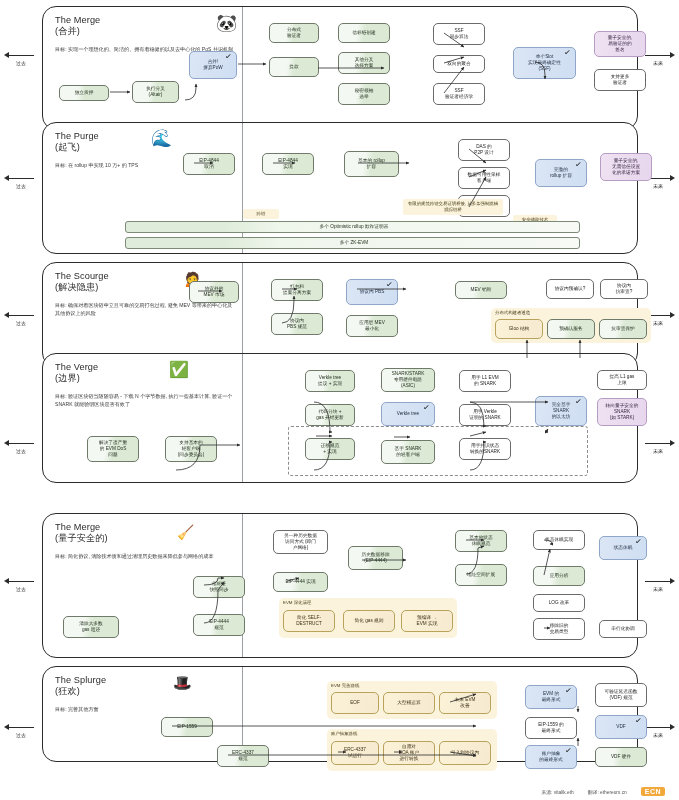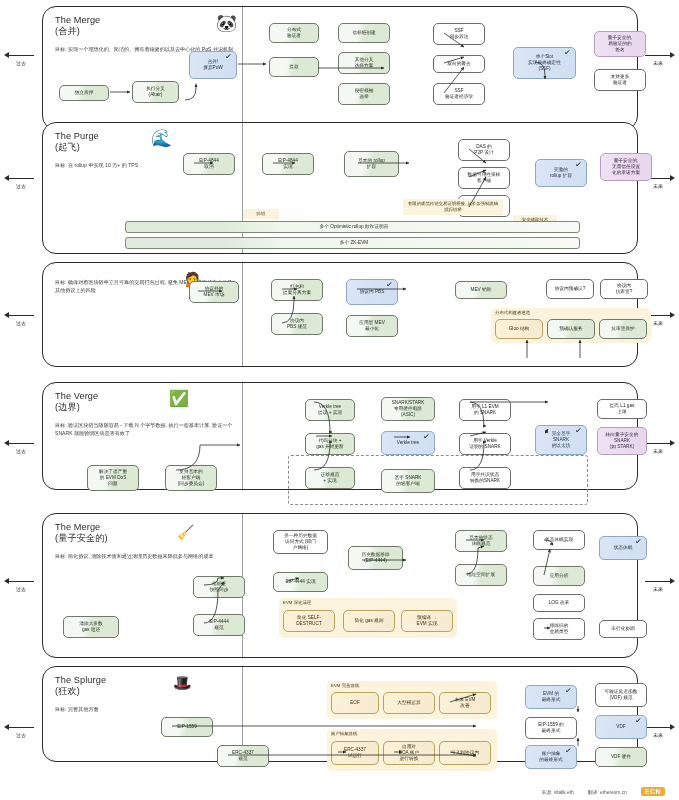--- a/index.html
+++ b/index.html
@@ -283,20 +283,24 @@
       <span>多个 Optimistic rollup 欺诈证明器</span>
     </div>
     <div class="node bar" style="left:82px; top:114px; width:455px; height:12px;">
       <span>多个 ZK-EVM</span>
     </div>
   </section>
 
   <section class="section" style="top:262px; height:105px;">
     <div class="divider" style="left:199px;"></div>
     <div class="hdr">
+      <div class="title">
+        <span>The Scourge</span><br>
+        <span>(解决隐患)</span>
+      </div>
       <div class="goal">目标: 确保对着区块链中立且可靠的交易打包过程, 避免 MEV 等带来的中心化及其他协议上的风险</div>
     </div>
     <div class="emoji" style="left:140px; top:7px; font-size:15px;">🙍</div>
 
     <div class="node" style="left:146px; top:18px; width:50px; height:22px; white-space:pre-line;">协议外的
 MEV 市场</div>
     <div class="node" style="left:228px; top:16px; width:52px; height:22px; white-space:pre-line;">打包和
 提案分离方案</div>
     <div class="node" style="left:228px; top:50px; width:52px; height:22px; white-space:pre-line;">协议内
 PBS 规范</div>
@@ -315,21 +319,21 @@
 抗审查?</div>
 
     <div class="group" style="left:448px; top:45px; width:160px; height:35px;">
       <div class="glabel">分布式构建者通道</div>
     </div>
     <div class="node yellow" style="left:452px; top:56px; width:48px; height:20px;">Gloo 结构</div>
     <div class="node" style="left:504px; top:56px; width:48px; height:20px;">预确认服务</div>
     <div class="node" style="left:556px; top:56px; width:48px; height:20px;">抗审查保护</div>
   </section>
 
-  <section class="section" style="top:382px; height:108px;">
+  <section class="section" style="top:353px; height:130px;">
     <div class="divider" style="left:199px;"></div>
     <div class="hdr">
       <div class="title">
         <span>The Verge</span><br>
         <span>(边界)</span>
       </div>
       <div class="goal">目标: 验证区块链当随随容易 - 下载 N 个字节数据, 执行一些基本计算, 验证一个 SNARK 就能验明区块是否有效了</div>
     </div>
     <div class="emoji" style="left:126px; top:7px; font-size:16px;">✅</div>
 

